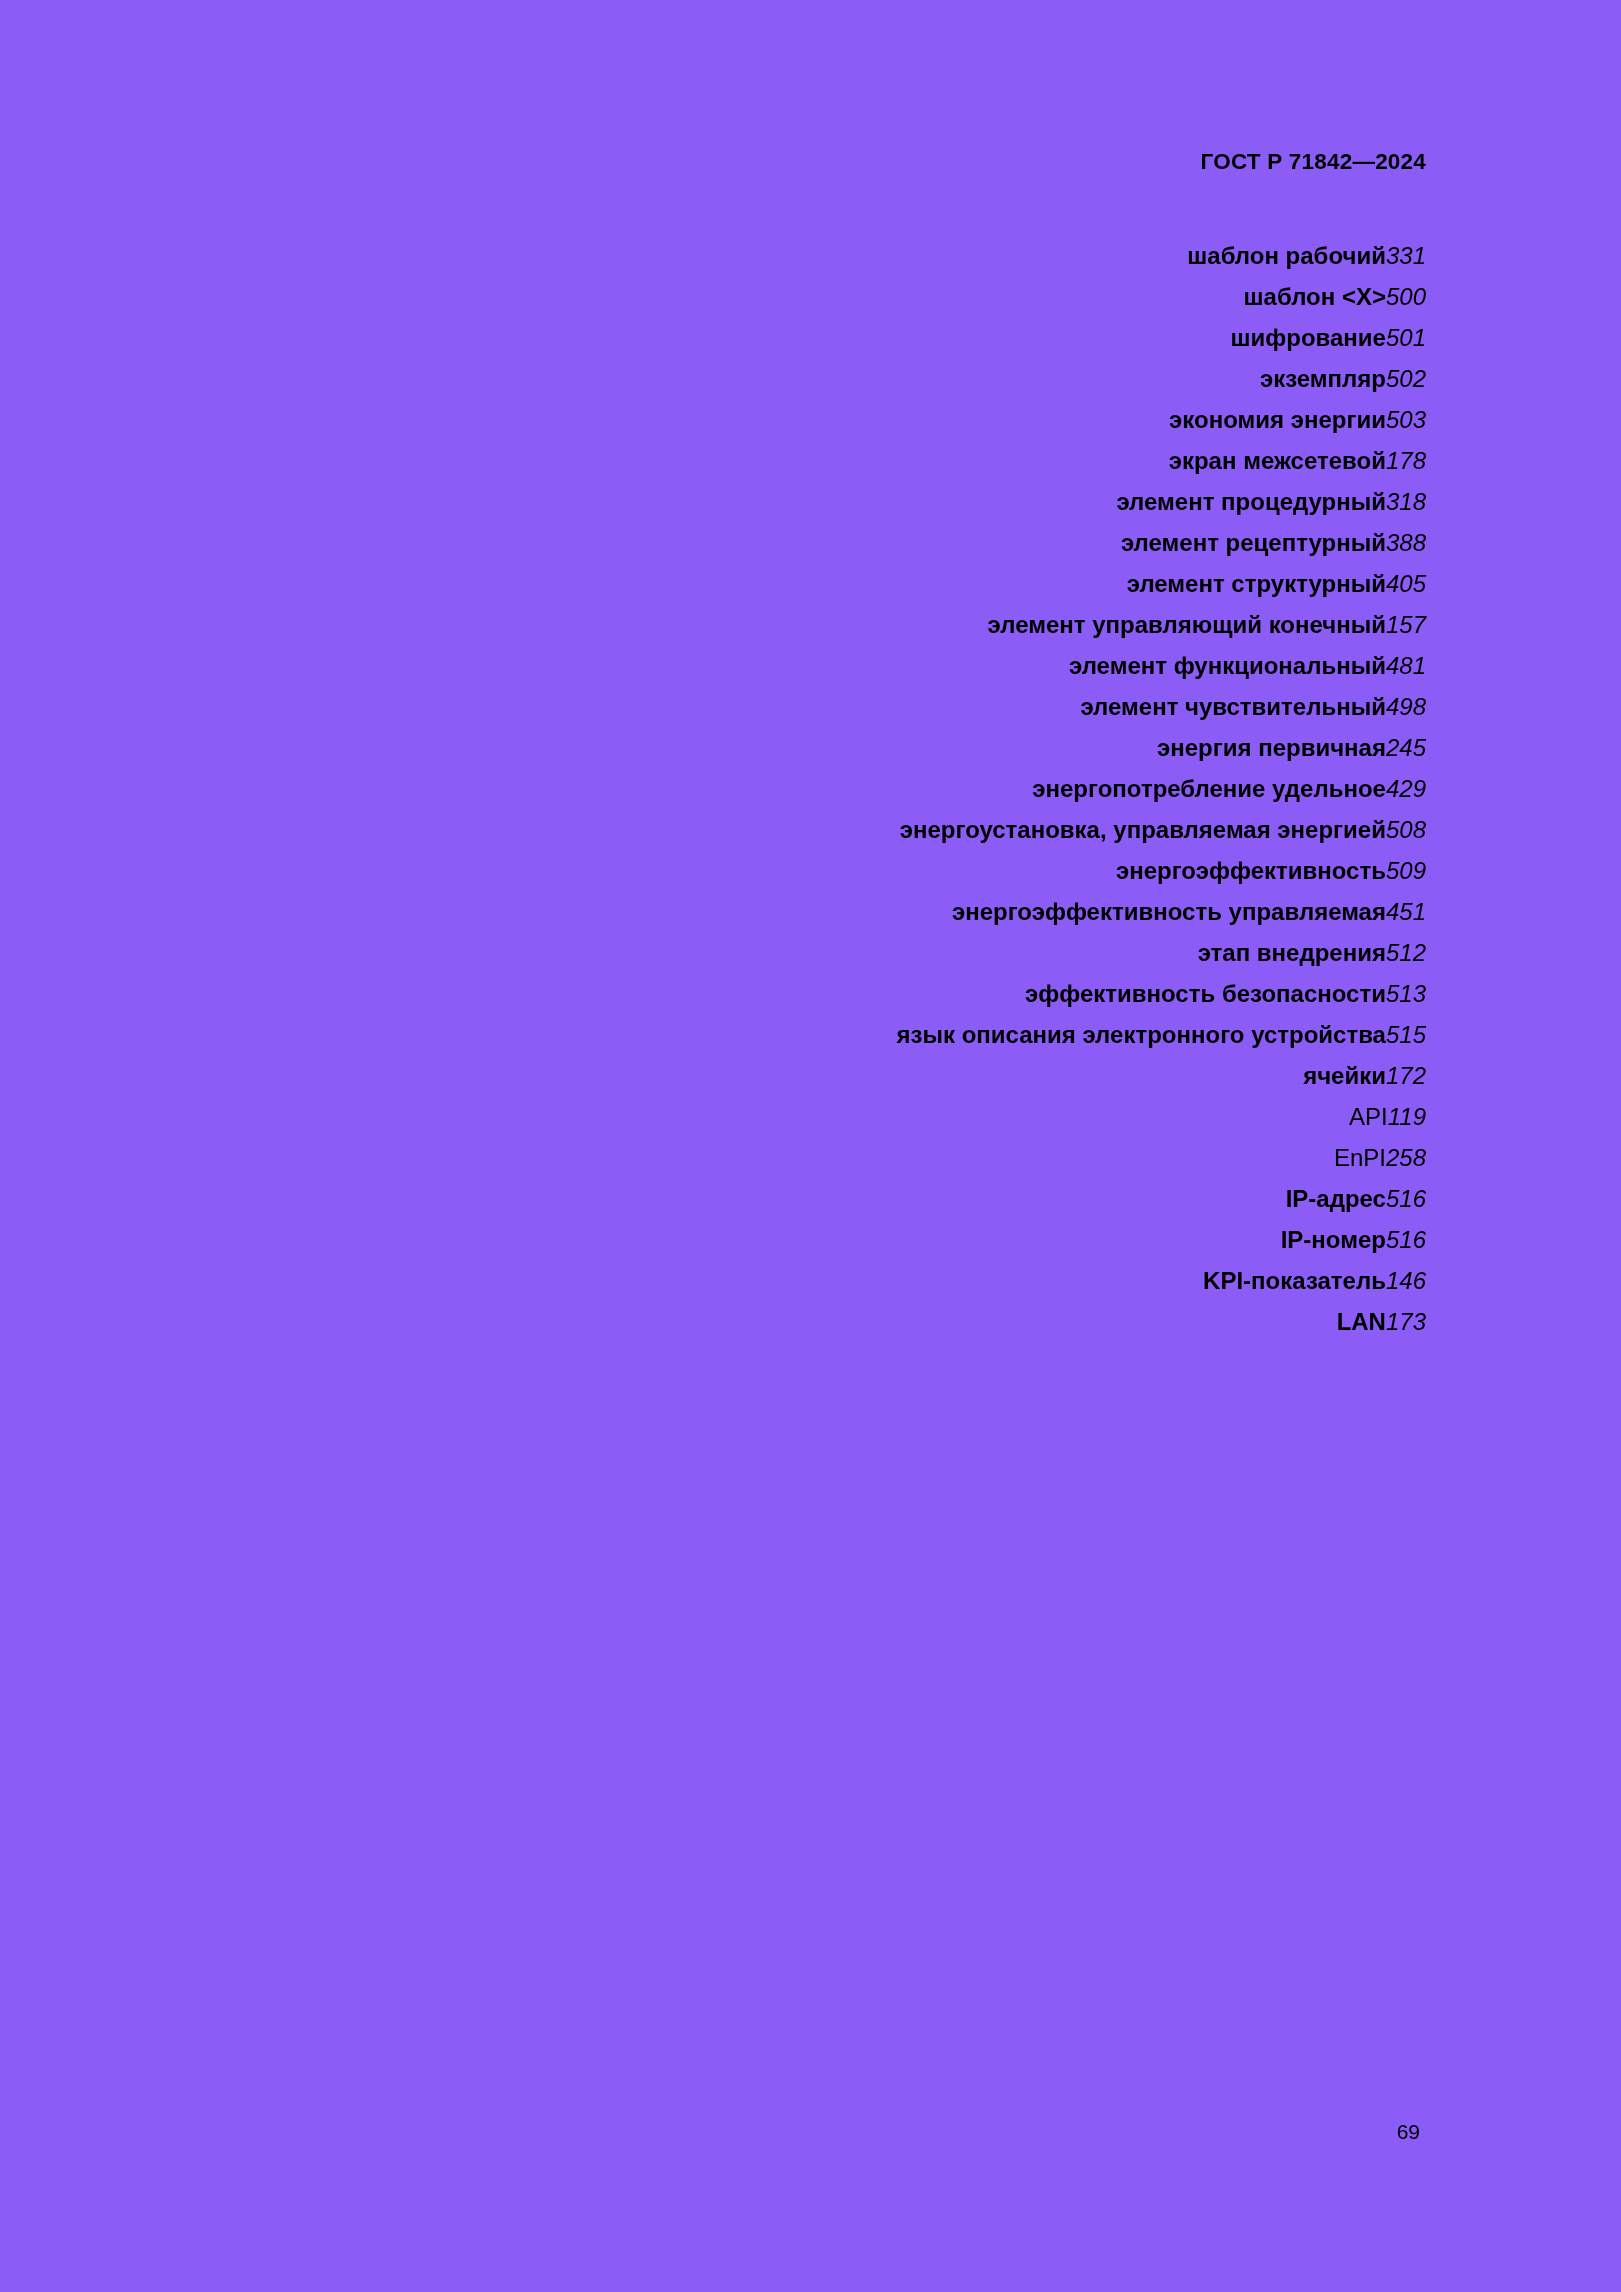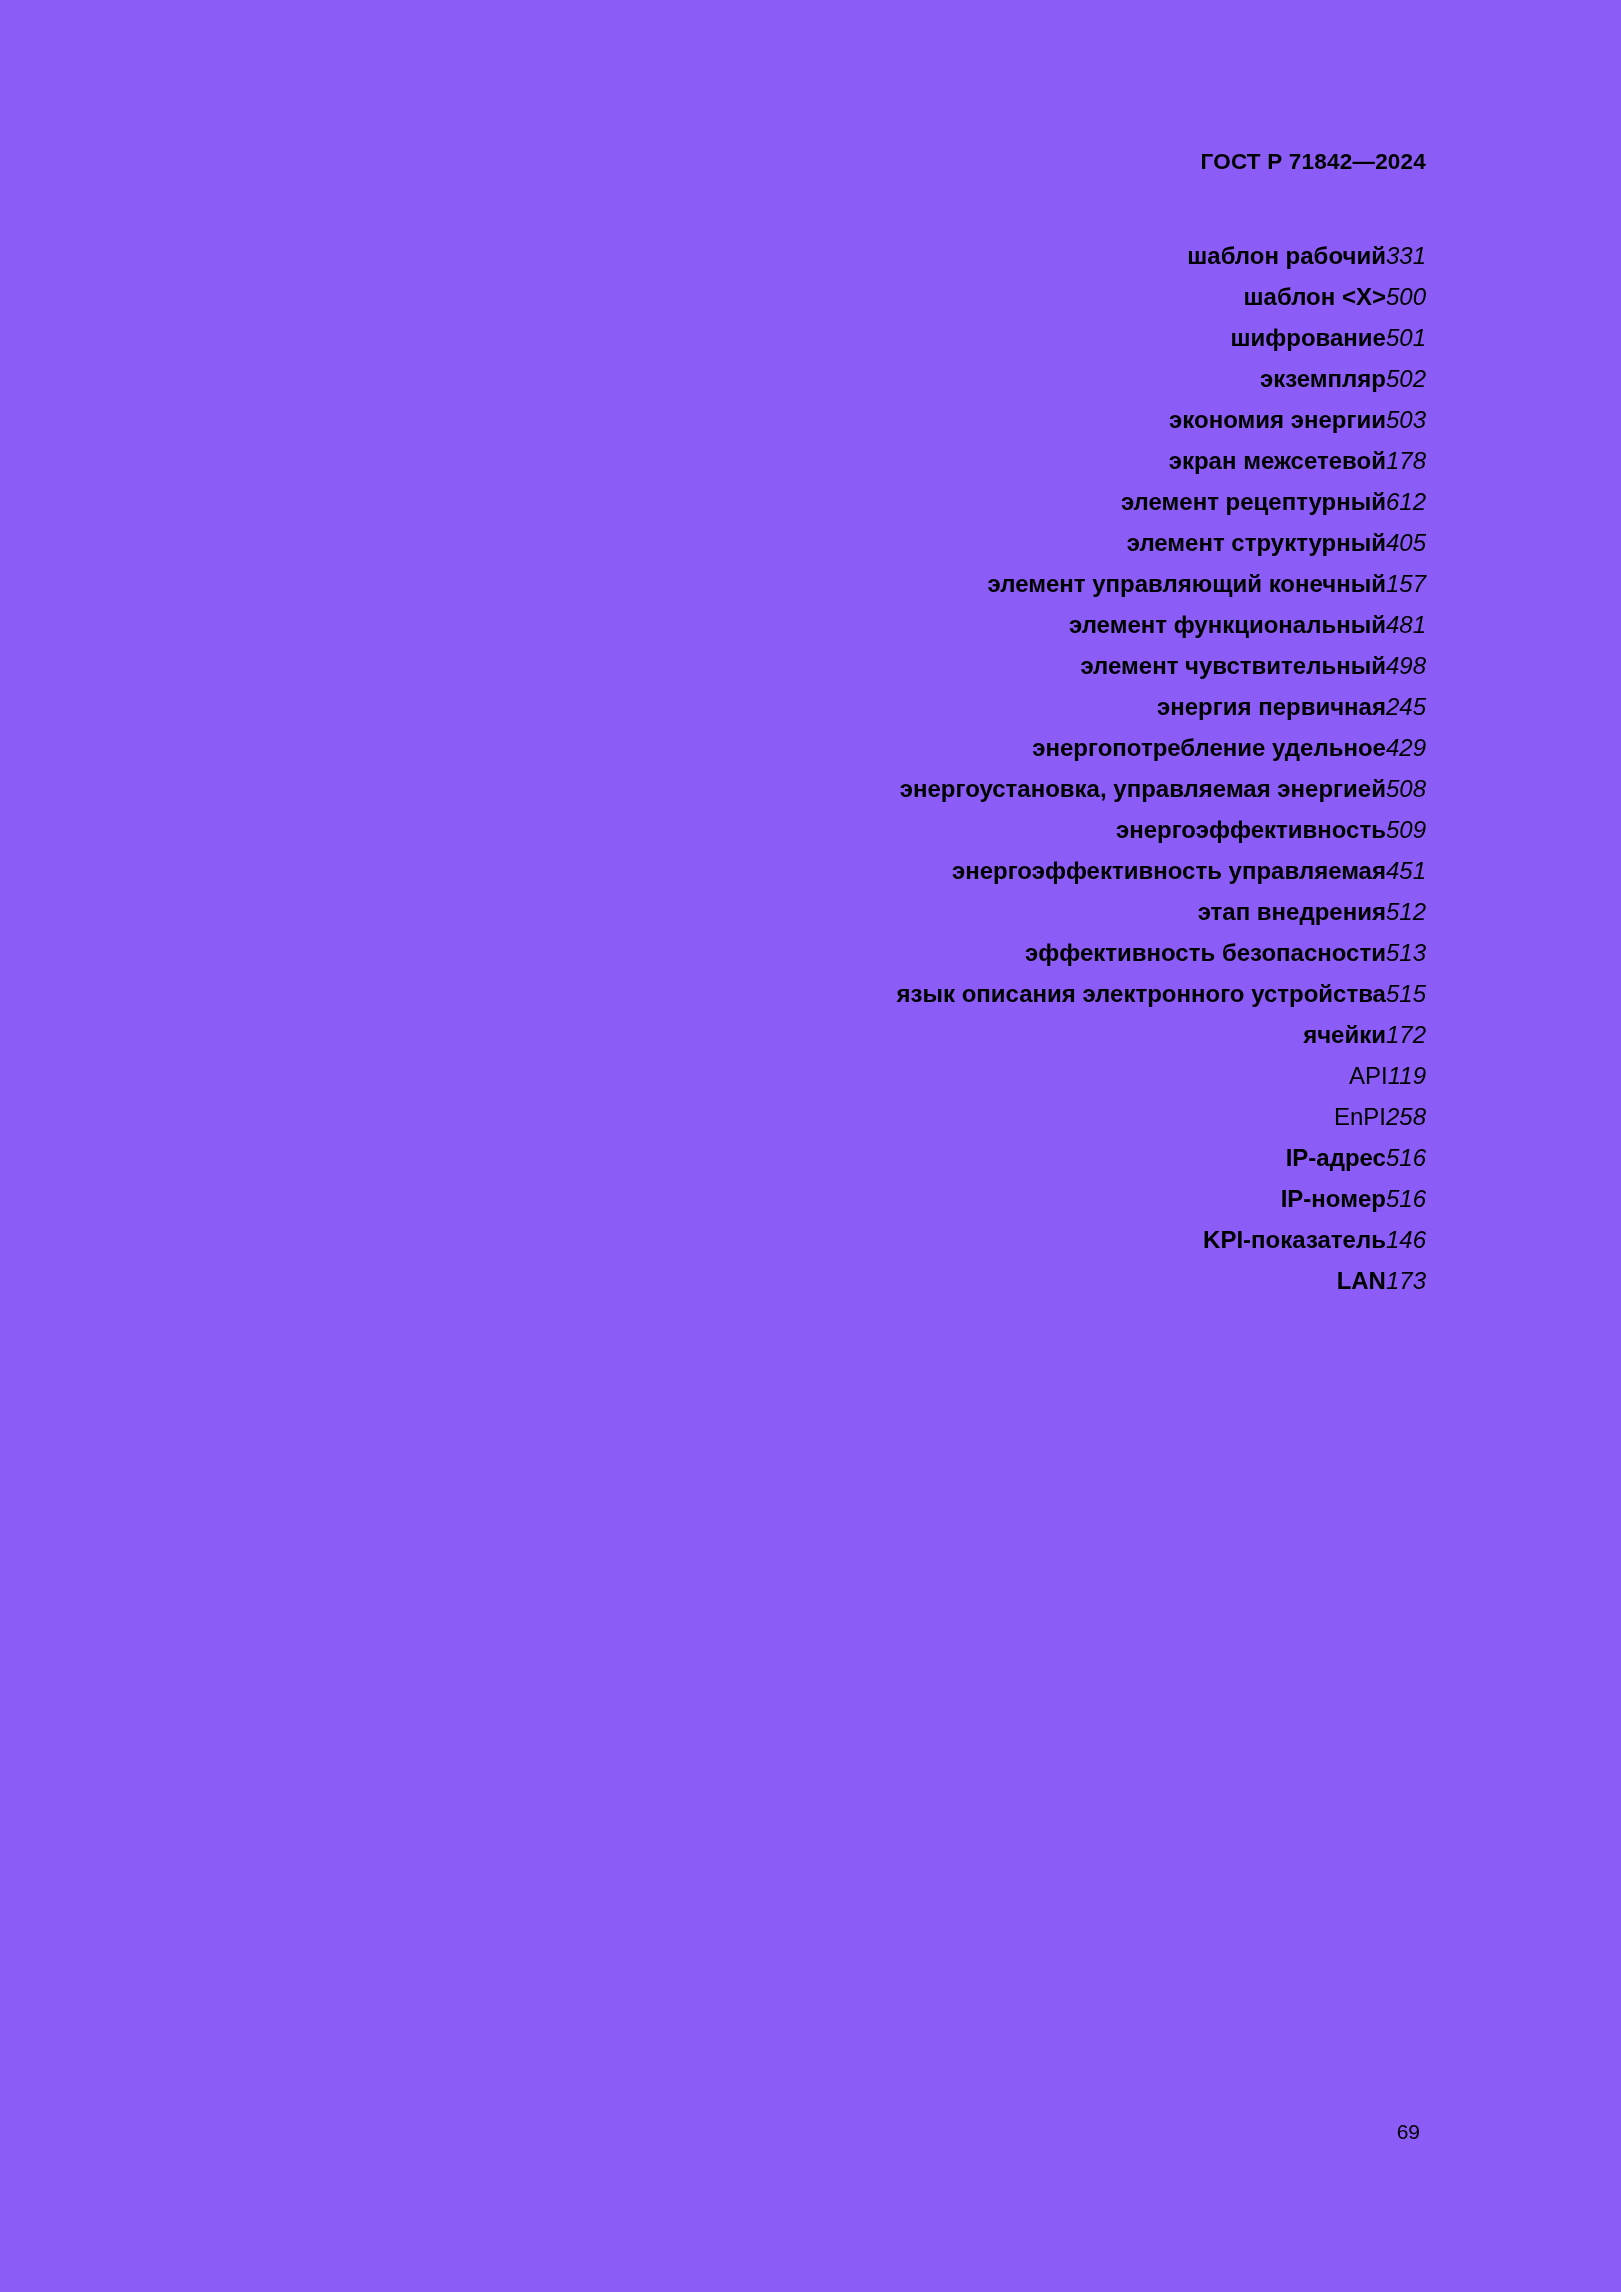--- a/index.html
+++ b/index.html
@@ -87,22 +87,26 @@
       </div>
       <div class="index-row">
         <span class="term">экономия энергии</span>
         <span class="page-num">503</span>
       </div>
       <div class="index-row">
         <span class="term">экран межсетевой</span>
         <span class="page-num">178</span>
       </div>
       <div class="index-row">
+        <span class="term">элемент процедурный</span>
+        <span class="page-num">318</span>
+      </div>
+      <div class="index-row">
         <span class="term">элемент рецептурный</span>
-        <span class="page-num">612</span>
+        <span class="page-num">388</span>
       </div>
       <div class="index-row">
         <span class="term">элемент структурный</span>
         <span class="page-num">405</span>
       </div>
       <div class="index-row">
         <span class="term">элемент управляющий конечный</span>
         <span class="page-num">157</span>
       </div>
       <div class="index-row">

